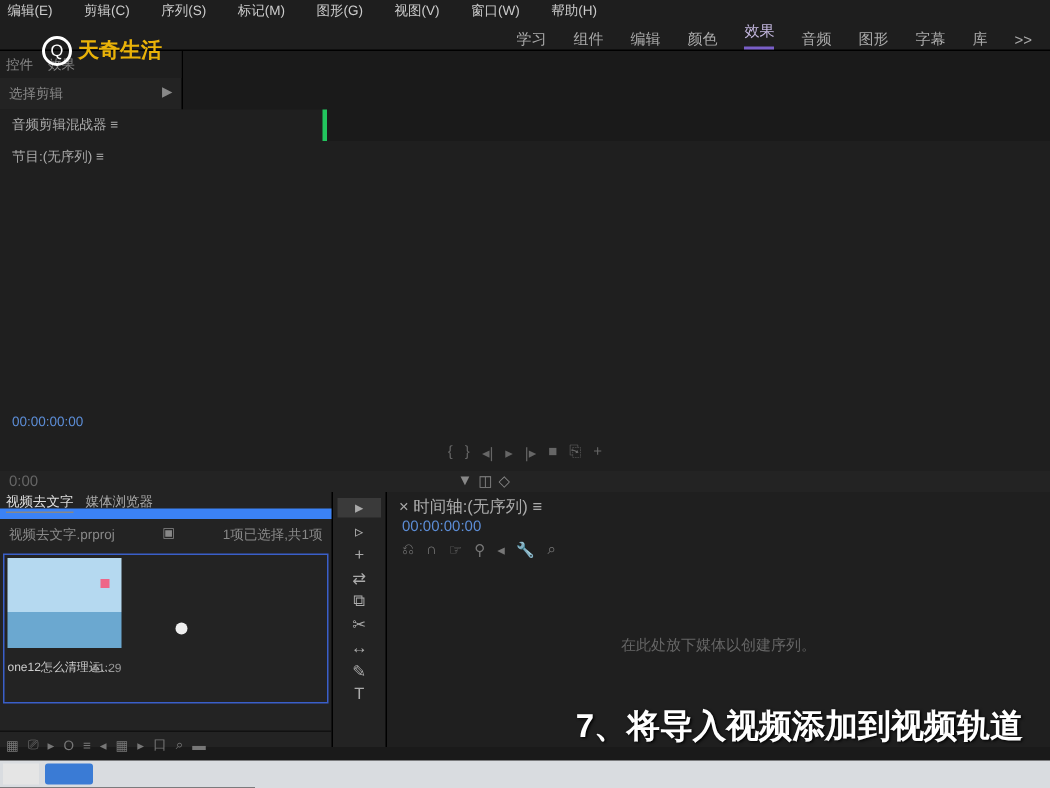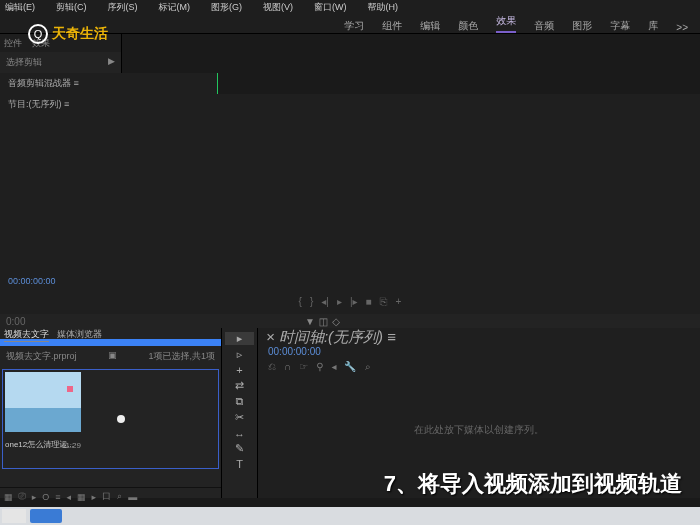--- a/index.html
+++ b/index.html
@@ -10,21 +10,21 @@
 .logo-circle{width:20px;height:20px;border:2px solid #fff;border-radius:50%;display:flex;align-items:center;justify-content:center;color:#fff;font-size:11px;}
 .logo-text{color:#eab308;font-size:14px;font-weight:bold;}
 .workspace-tabs{height:20px;background:#1e1e1e;display:flex;justify-content:flex-end;align-items:flex-end;padding-right:12px;gap:18px;border-bottom:1px solid #000;}
 .workspace-tabs span{font-size:10px;color:#aaa;cursor:pointer;}
 .workspace-tabs span.active{color:#c5b8e0;border-bottom:2px solid #7a5fc9;padding-bottom:3px;}
 .main-area{display:flex;height:280px;flex-direction:column;}
 .left-panel{width:122px;background:#232323;border-right:1px solid #000;}
 .panel-tabs{display:flex;background:#1e1e1e;height:18px;align-items:center;padding-left:4px;gap:10px;}
 .panel-tabs span{font-size:9px;color:#888;}
 .panel-sub{padding:4px 6px;font-size:9px;color:#888;display:flex;justify-content:space-between;}
-.center-panel{width:218px;background:#1f1f1f;border-right:1px solid #22c55e;}
+.center-panel{width:218px;background:#1f1f1f;border-right:3px solid #22c55e;}
 .center-title{padding:4px 8px;font-size:9px;color:#aaa;}
 .right-panel{flex:1;background:#1f1f1f;position:relative;}
 .right-title{padding:4px 8px;font-size:9px;color:#aaa;display:flex;align-items:center;gap:6px;}
 .timecode{position:absolute;bottom:28px;left:8px;font-size:9px;color:#5c8dd6;}
 .transport{position:absolute;bottom:6px;left:0;right:0;display:flex;justify-content:center;gap:8px;color:#666;}
 .transport span{font-size:10px;}
 .mid-controls{height:14px;background:#232323;display:flex;align-items:center;padding-left:6px;gap:6px;color:#666;font-size:10px;}
 .filter-icons{position:absolute;right:360px;display:flex;gap:4px;color:#888;}
 .lower-area{display:flex;height:170px;}
 .project-panel{width:222px;background:#232323;border-right:1px solid #000;}
@@ -36,21 +36,21 @@
 .thumb{width:76px;height:60px;background:linear-gradient(180deg,#b5d9f0 0%,#b5d9f0 60%,#6ba8d0 60%);position:relative;}
 .thumb::after{content:"";position:absolute;top:14px;right:8px;width:6px;height:6px;background:#e68;}
 .thumb-label{position:absolute;bottom:-18px;left:0;font-size:8px;color:#ccc;width:100%;}
 .thumb-dur{position:absolute;bottom:-18px;right:0;font-size:8px;color:#999;}
 .dot{width:8px;height:8px;background:#eee;border-radius:50%;align-self:center;margin-left:30px;}
 .project-footer{height:18px;display:flex;align-items:center;padding-left:4px;gap:6px;color:#777;font-size:9px;border-top:1px solid #111;margin-top:18px;}
 .tools-col{width:36px;background:#232323;display:flex;flex-direction:column;gap:3px;padding:4px 3px;border-right:1px solid #000;}
 .tools-col span{font-size:11px;color:#aaa;text-align:center;cursor:pointer;}
 .tools-col .active{background:#3a3a3a;}
 .timeline-panel{flex:1;background:#1f1f1f;position:relative;}
-.timeline-tabs{height:18px;display:flex;align-items:center;padding-left:8px;gap:6px;font-size:15px;color:#aaa;font-style:italic;}
+.timeline-tabs{height:18px;display:flex;align-items:center;padding-left:8px;gap:6px;font-size:11px;color:#aaa;}
 .timeline-tc{padding-left:10px;font-size:10px;color:#5c8dd6;}
 .timeline-icons{padding:4px 10px;display:flex;gap:8px;color:#777;font-size:10px;}
 .timeline-drop{position:absolute;top:60%;left:50%;transform:translate(-50%,-50%);font-size:10px;color:#666;}
 .caption{position:absolute;bottom:26px;right:18px;font-size:22px;color:#fff;font-weight:bold;text-shadow:1px 1px 2px #000;}
 .taskbar{position:absolute;bottom:0;left:0;right:0;height:18px;background:#d9dce0;display:flex;align-items:center;}
 .taskbar-item{width:32px;height:14px;margin-left:4px;background:#3a7bd5;border-radius:2px;}
 .win-start{width:24px;height:14px;margin-left:2px;background:#e5e5e5;}
 </style>
 </head>
 <body>

